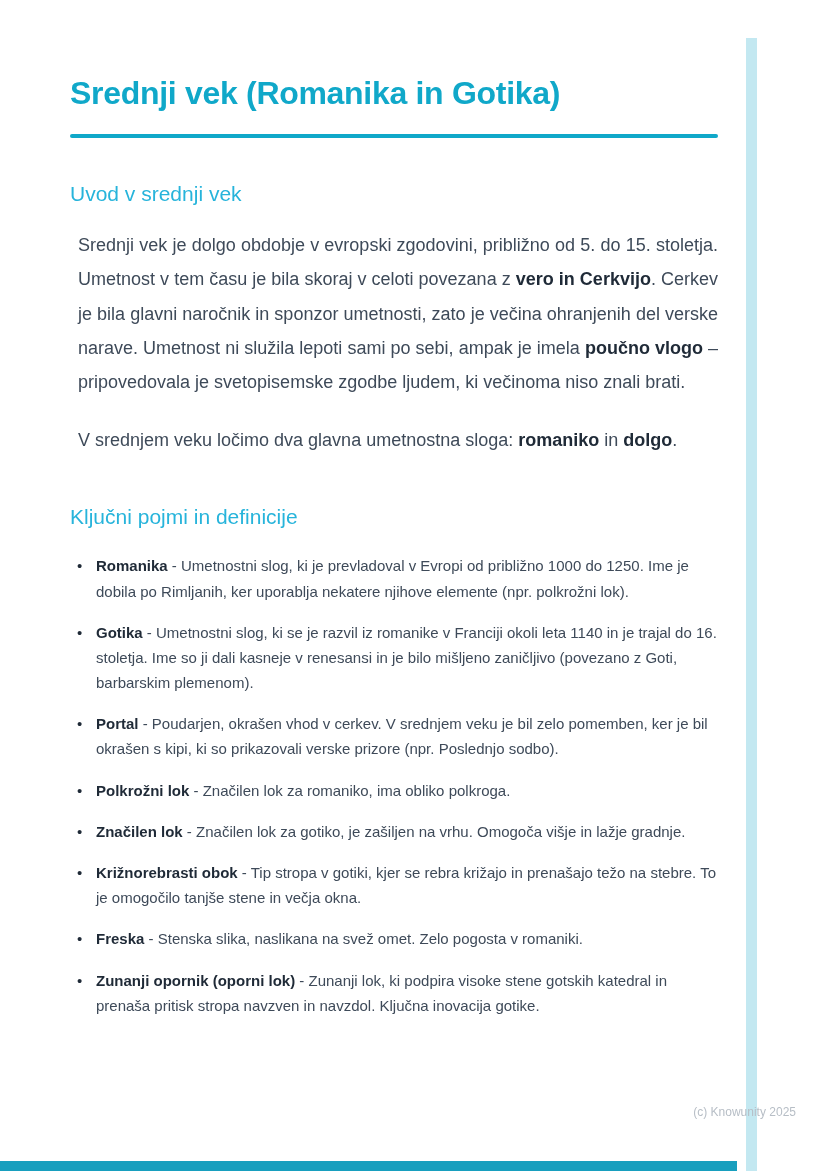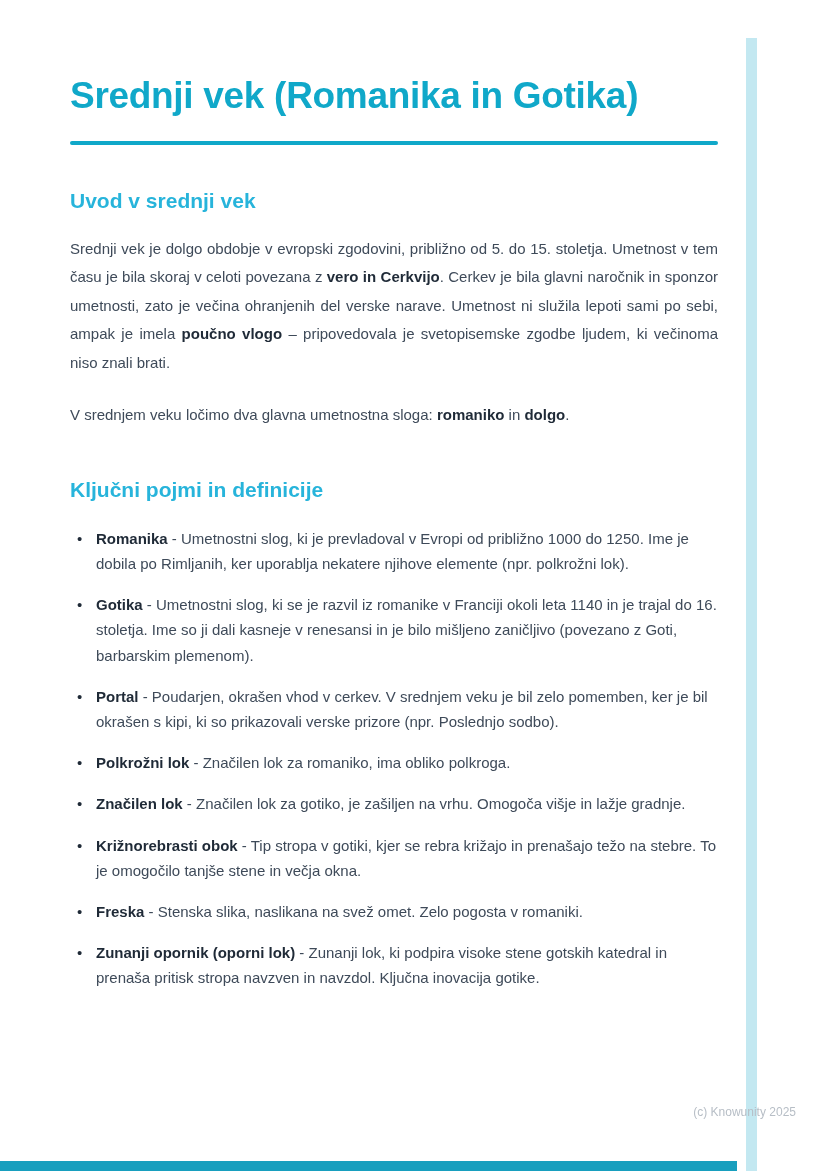--- a/index.html
+++ b/index.html
@@ -5,37 +5,37 @@
   html, body { margin:0; padding:0; }
   body {
     width:828px; height:1171px; background:#ffffff;
     font-family:"Liberation Sans", sans-serif;
     position:relative; overflow:hidden;
     -webkit-text-size-adjust:none;
   }
   .content { position:absolute; left:70px; top:0; width:648px; }
   .doc-title {
     margin:72px 0 0 0;
-    font-size:37px; font-weight:700; line-height:1.32;
+    font-size:32px; font-weight:700; line-height:1.32;
     letter-spacing:-0.3px;
     color:var(--title-color, #10A8C9);
   }
   .title-rule {
     margin-top:20px; height:4px; border:none; border-radius:2px;
     background:var(--rule-color, #10A8C9);
   }
   .section-heading {
-    margin:0; font-size:21px; font-weight:700;
+    margin:0; font-size:21px; font-weight:400;
     color:var(--heading-color, #27B4DB);
   }
   .section-intro .section-heading { margin-top:44px; }
   .section-terms .section-heading { margin-top:48px; }
   p.body {
-    margin:22px 0 0 0;
-    font-size:15px; line-height:1.9; text-align:justify;
+    margin:22px 0 0 8px;
+    font-size:18px; line-height:1.9; text-align:justify;
     color:var(--body-color, #3E4A59);
   }
   p.body + p.body { margin-top:24px; }
   strong { font-weight:700; color:var(--bold-color, #1F2A37); }
   ul.terms { list-style:none; margin:24px 0 0 0; padding:0; }
   ul.terms li {
     position:relative; padding-left:26px; margin:16px 0 10px 0;
     font-size:15px; line-height:1.68;
     color:var(--body-color, #3E4A59);
   }

